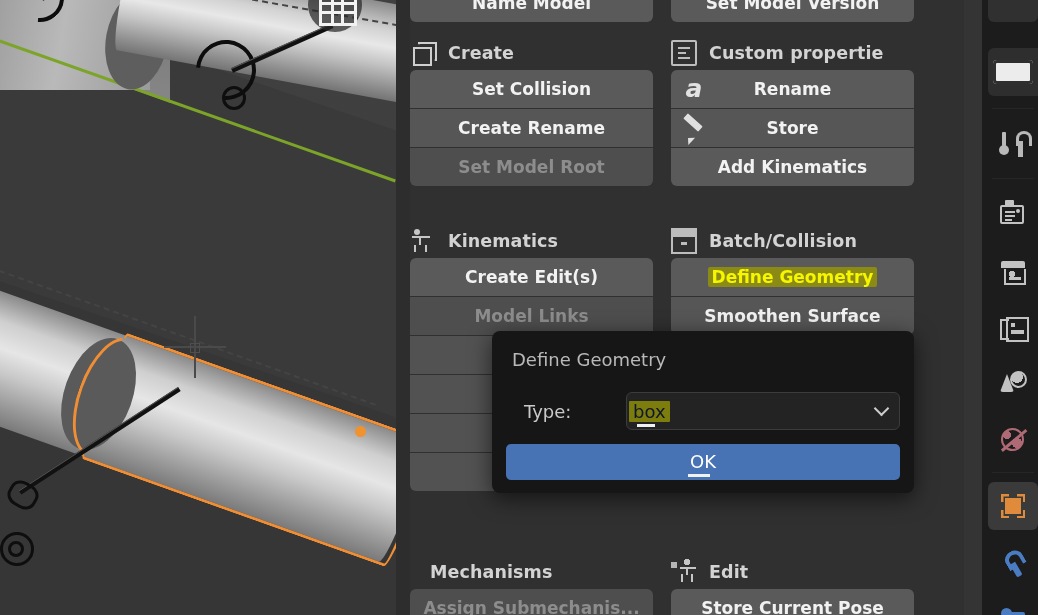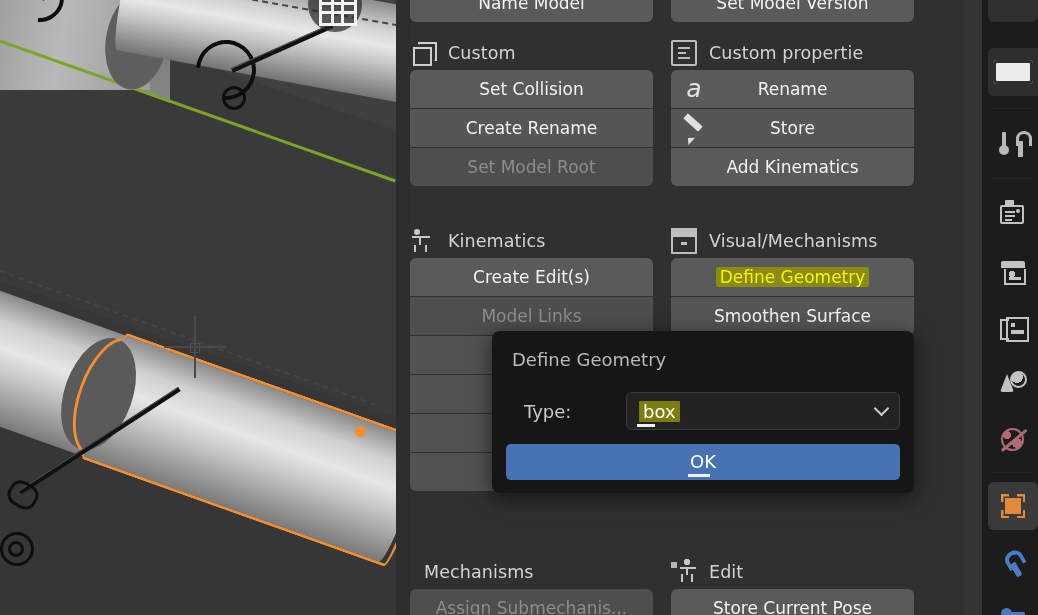--- a/index.html
+++ b/index.html
@@ -135,20 +135,21 @@
   }
   .empty-axes {
     position: absolute; width: 2px; height: 62px; background: #4a4a4a;
   }
 
   
   #phobos-panel {
     position: absolute; left: 396px; top: 0; width: 586px; height: 615px;
     background: #303030;
     overflow: hidden;
+    font-weight: bold;
   }
   .panel-inner { position: absolute; left: 0; top: -16px; width: 586px; }
   .prow { display: flex; gap: 18px; padding: 0 14px; }
   .pcol { width: 243px; }
   .sec-header {
     display: flex; align-items: center; gap: 12px;
     height: 34px; margin-top: 14px;
   }
   .sec-header .sicon {
     width: 26px; height: 26px; flex: 0 0 26px;
@@ -266,22 +267,22 @@
   }
   .dlg-row { display:flex; align-items:center; gap: 14px; }
   .dlg-label { font-size: 18px; color: #c9c9c9; width: 88px; margin-left: 18px; }
   .dlg-select {
     position: relative; flex: 1;
     height: 38px; background: #232323;
     border: 1px solid #3c3c3c; border-radius: 6px;
     display: flex; align-items: center;
   }
   .dlg-select .val {
-    margin-left: 12px; font-size: 18px;
-    background: #7d7d0e; color: #ffffff; padding: 0 4px;
+    margin-left: 2px; font-size: 18px;
+    background: #7d7d0e; color: #0f172a; padding: 0 4px;
     border-radius: 1px;
   }
   .dlg-select .chev {
     position: absolute; right: 12px; top: 50%;
     width: 11px; height: 11px; margin-top: -8px;
     border-right: 2.4px solid #cdcdcd; border-bottom: 2.4px solid #cdcdcd;
     transform: rotate(45deg);
   }
   .dlg-ok {
     margin-top: 14px; height: 36px; line-height: 36px;
@@ -496,21 +497,21 @@
           <div class="btn r-all">Set Model Version</div>
         </div>
       </div>
 
       <div class="prow">
         <div class="pcol">
           <div class="sec-header">
             <span class="sicon">
                 <i class="ico-cube"></i>
               </span>
-            <span class="stitle">Custom</span>
+            <span class="stitle">Create</span>
           </div>
           <div class="btngroup">
             <div class="btn">Set Collision</div>
             <div class="btn alt">Create Rename</div>
             <div class="btn dim">Set Model Root</div>
           </div>
         </div>
         <div class="pcol">
           <div class="sec-header">
             <span class="sicon">
@@ -551,35 +552,35 @@
             <div class="btn dim2">Def</div>
             <div class="btn dim2">M</div>
             <div class="btn dim2">Pare</div>
           </div>
         </div>
         <div class="pcol">
           <div class="sec-header">
             <span class="sicon">
                 <i class="ico-box"></i>
               </span>
-            <span class="stitle">Visual/Mechanisms</span>
+            <span class="stitle">Batch/Collision</span>
           </div>
           <div class="btngroup">
             <div class="btn">
               <span class="hl-yellow">Define Geometry</span>
             </div>
             <div class="btn alt">Smoothen Surface</div>
           </div>
         </div>
       </div>
 
       <div class="prow" style="margin-top:50px">
         <div class="pcol">
           <div class="sec-header">
-            <span class="stitle" style="margin-left:14px">Mechanisms</span>
+            <span class="stitle" style="margin-left:20px">Mechanisms</span>
           </div>
           <div class="btngroup">
             <div class="btn dim">Assign Submechanis...</div>
 
           </div>
         </div>
         <div class="pcol">
           <div class="sec-header">
             <span class="sicon">
                 <i class="ico-pose"></i>

